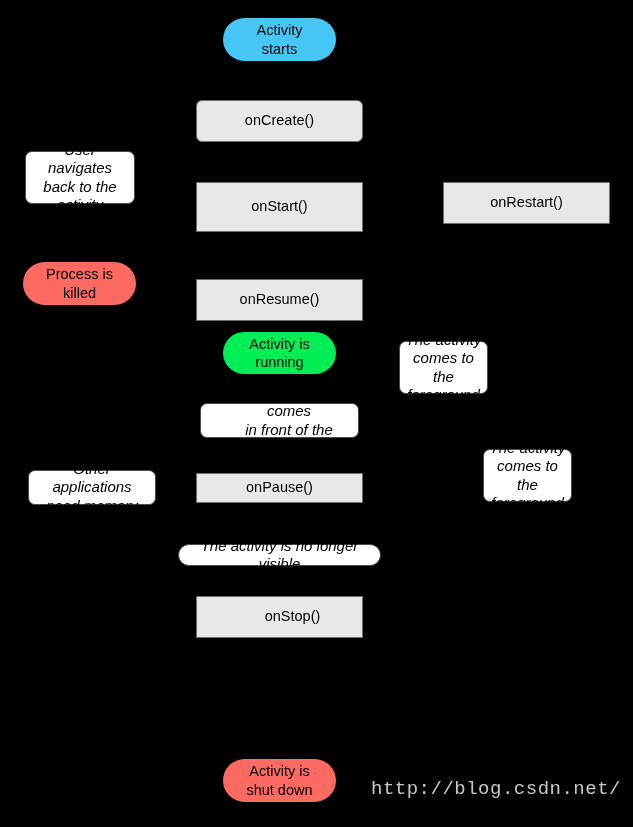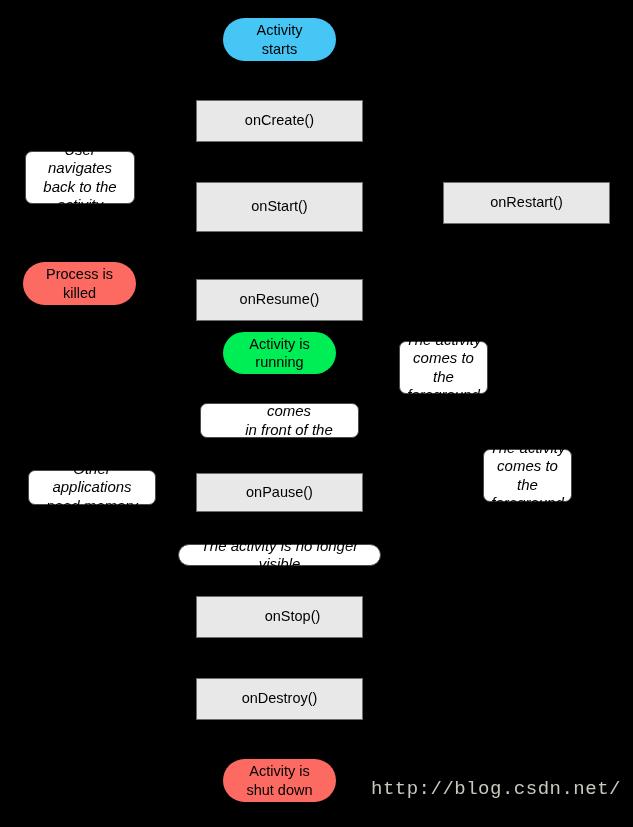--- a/index.html
+++ b/index.html
@@ -89,33 +89,32 @@
 
   <div class="state-pill run" style="left:223px; top:332px; width:113px; height:42px;">Activity is
 running</div>
 
   <div class="state-pill danger" style="left:23px; top:262px; width:113px; height:43px;">Process is
 killed</div>
 
   <div class="state-pill danger" style="left:223px; top:759px; width:113px; height:43px;">Activity is
 shut down</div>
 
-  <div class="lc-box" style="left:196px; top:100px; width:167px; height:42px;">onCreate()</div>
+  <div class="lc-box" style="left:196px; top:100px; width:167px; height:42px;border-radius:6px;">onCreate()</div>
 
   <div class="lc-box" style="left:196px; top:182px; width:167px; height:50px;">onStart()</div>
 
   <div class="lc-box" style="left:443px; top:182px; width:167px; height:42px;">onRestart()</div>
 
   <div class="lc-box" style="left:196px; top:263px; width:167px; height:42px;margin-top:16px;">onResume()</div>
 
-  <div class="lc-box" style="left:196px; top:473px; width:167px; height:39px;">onPause()</div>
+  <div class="lc-box" style="left:196px; top:473px; width:167px; height:30px;">onPause()</div>
 
   <div class="lc-box" style="left:196px; top:596px; width:167px; height:42px;padding-left:26px;">onStop()</div>
 
-  <div class="lc-box" style="left:196px; top:678px; width:167px; height:42px;">onDestroy()</div>
 
   <div class="note" style="left:25px; top:151px; width:110px; height:53px; white-space:pre-line;">User navigates
 back to the
 activity</div>
 
   <div class="note" style="left:399px; top:341px; width:89px; height:53px; white-space:pre-line;">The activity
 comes to the
 foreground</div>
 
   <div class="note" style="left:200px; top:403px; width:159px; height:35px; white-space:pre-line;padding-left:24px;">Another activity comes

